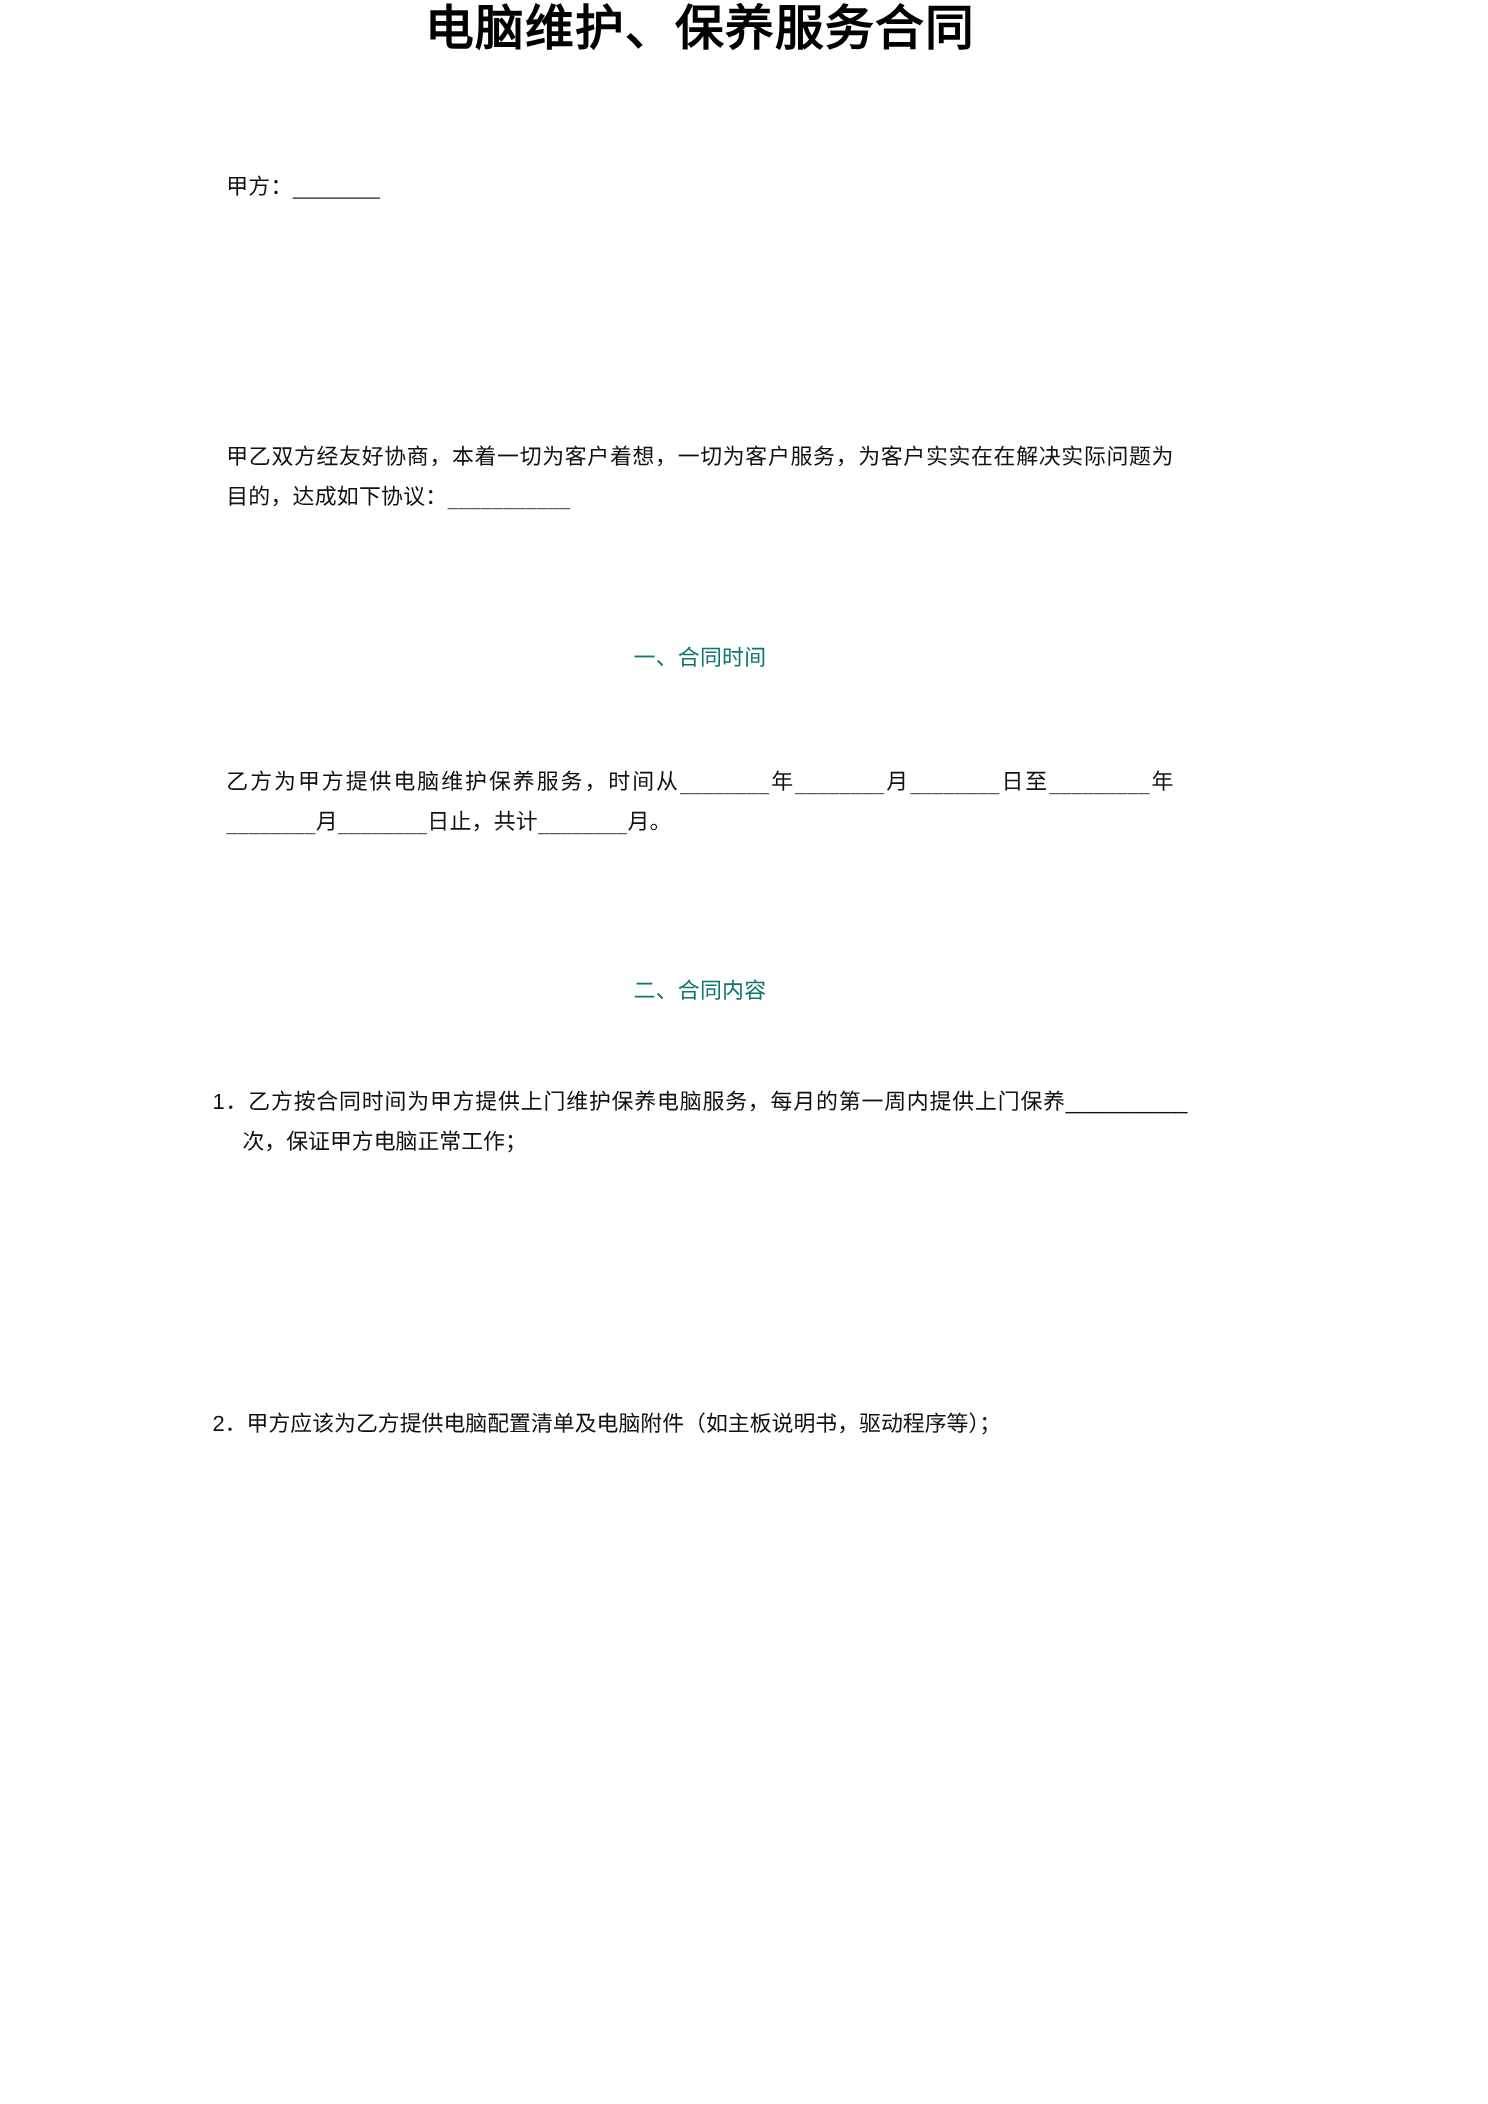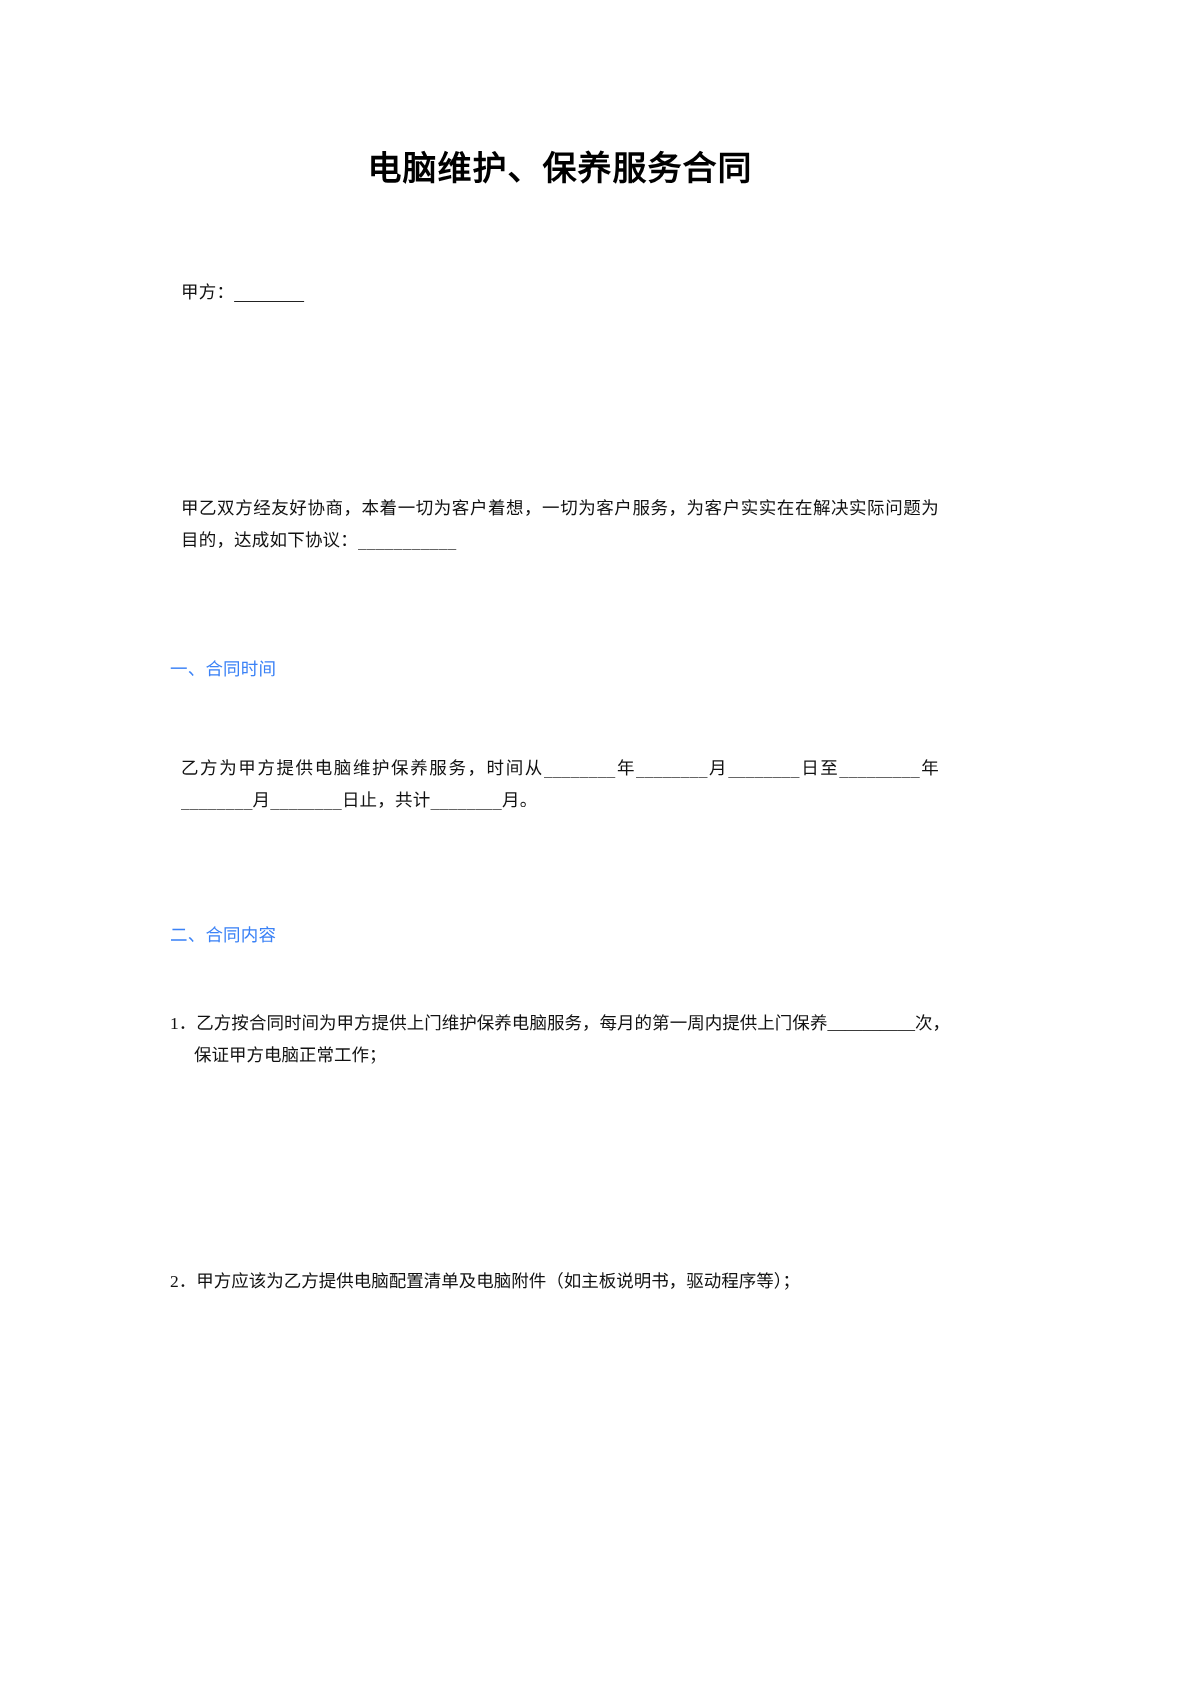--- a/index.html
+++ b/index.html
@@ -23,26 +23,25 @@
   }
   .content {
     position: absolute;
     left: 170px;
     top: 0;
     width: 780px;
   }
   .doc-title {
     font-family: "DejaVu Serif", "Liberation Serif", serif;
     font-weight: bold;
-    font-size: 34px;
+    font-size: 39px;
     line-height: 1.2;
     text-align: center;
     letter-spacing: 1px;
     margin: 0;
-    padding-top: 148px;
     color: #000;
     white-space: nowrap;
   }
   .para {
     font-family: "DejaVu Serif", "Liberation Serif", serif;
     font-size: 17.5px;
     line-height: 32px;
     color: #111;
     text-align: justify;
     text-justify: inter-ideograph;
@@ -56,34 +55,35 @@
   .gap-sec1body { height: 56px; }
   .gap-sec2     { height: 92px; }
   .gap-sec2body { height: 56px; }
   .gap-item     { height: 64px; }
   .gap-item-tall{ height: 66px; }
 
   .heading {
     font-family: "DejaVu Serif", "Liberation Serif", serif;
     font-size: 17.5px;
     line-height: 32px;
-    color: #3b82f6;
+    color: #0f766e;
     margin: 0;
     letter-spacing: 0.2px;
+    text-align: center;
   }
   .blank {
     text-decoration: underline;
     text-decoration-color: #222;
     text-underline-offset: 3px;
     letter-spacing: 0px;
     color: transparent;
     -webkit-text-fill-color: transparent;
   }
   .item {
-    font-family: Liberation Serif, serif;
+    font-family: Liberation Sans, sans-serif;
     font-size: 17.5px;
     line-height: 32px;
     color: #111;
     margin: 0;
     text-align: justify;
     text-justify: inter-ideograph;
     padding-left: 0;
     text-indent: 0;
   }
   .item .hang {

